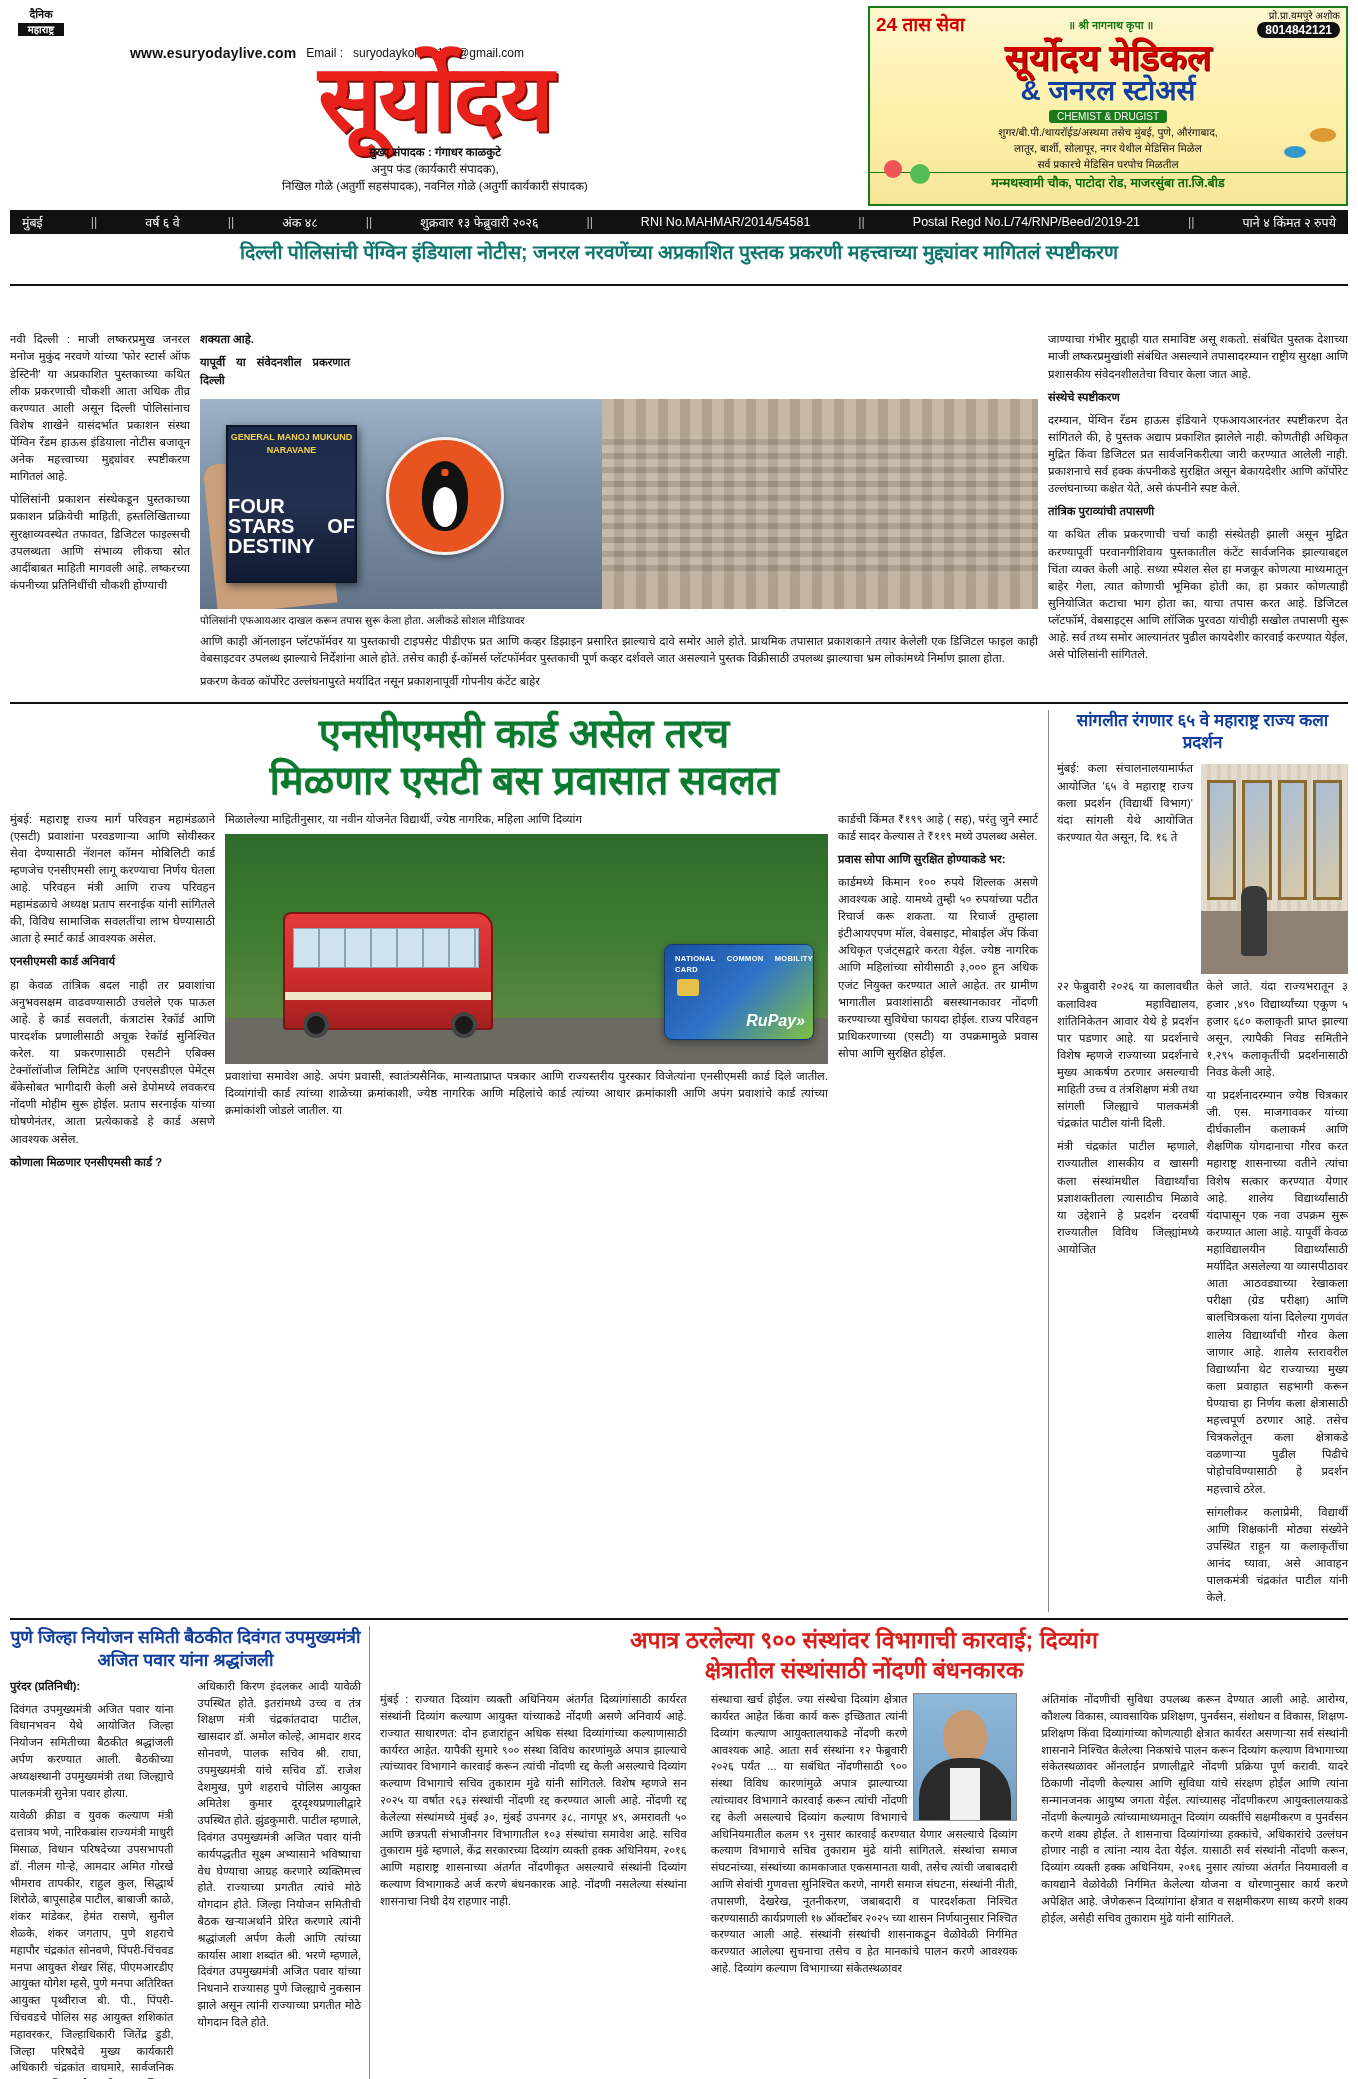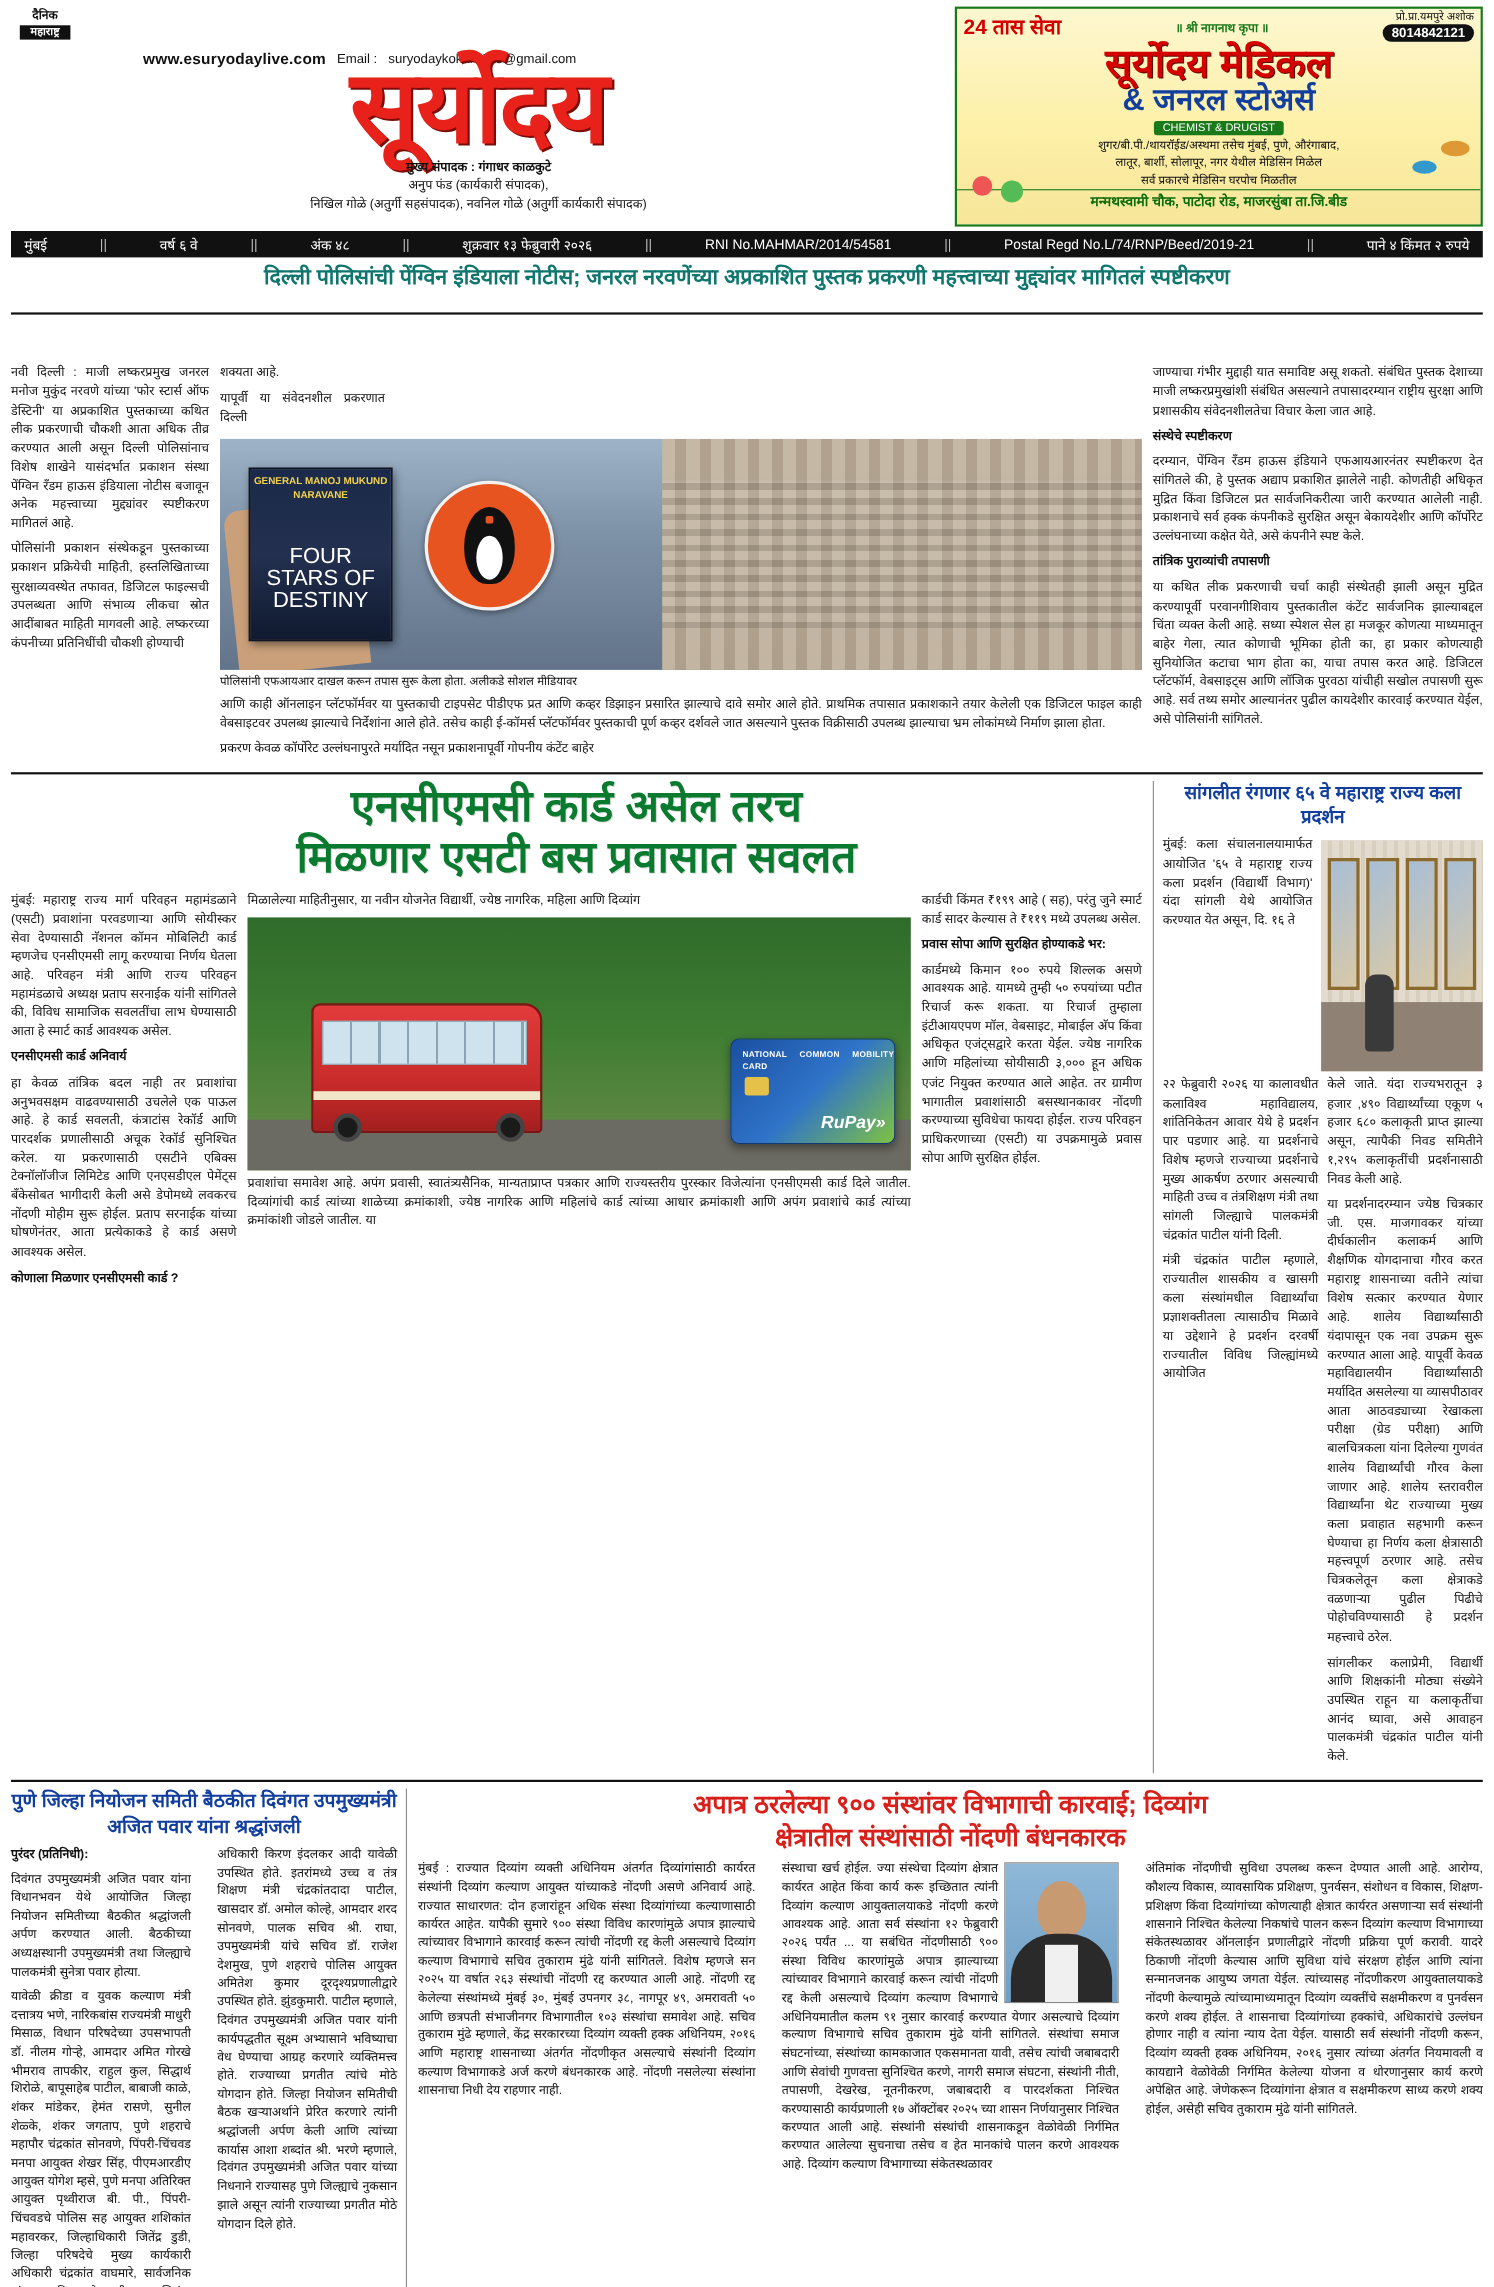--- a/index.html
+++ b/index.html
@@ -74,21 +74,21 @@
   }
   .photo .bldg { position: absolute; right: 0; top: 0; width: 52%; height: 100%;
     background: repeating-linear-gradient(90deg,#c8b9a4 0 12px,#b2a28c 12px 22px); opacity:.95;}
   .photo .bldg:after{content:"";position:absolute;left:0;top:18%;width:100%;height:64%;
     background: repeating-linear-gradient(0deg,rgba(0,0,0,.12) 0 6px,rgba(255,255,255,.08) 6px 14px);}
   .photo .hand { position:absolute; left:10px; bottom:0; width:120px; height:150px; background:#caa07a; border-radius:14px 14px 0 0; transform:rotate(-6deg);}
   .photo .book { position: absolute; left: 26px; top: 26px; width: 131px; height: 158px;
     background: linear-gradient(180deg,#1b2a4a 0%, #23304f 50%, #101a30 100%); border: 2px solid #0d1526;
     box-shadow: 2px 3px 8px rgba(0,0,0,.5); }
   .photo .book .bt { color:#f2d24b; font-size:9px; text-align:center; padding:4px 2px; font-weight:bold;}
-  .photo .book .bmain { color:#fff; font-size:20px; font-weight:normal; text-align:center; line-height:1.0; margin-top:34px;}
+  .photo .book .bmain { color:#fff; font-size:20px; font-weight:bold; line-height:1.0; margin-top:34px;}
   .photo .penguin { position:absolute; left:186px; top:38px; width:118px; height:118px; border-radius:50%;
     background:#e8541f; border:3px solid #f2f2f2; box-shadow:0 2px 6px rgba(0,0,0,.4);}
   .photo .penguin .pg { position:absolute; left:50%; top:50%; transform:translate(-50%,-50%); width:46px; height:70px;
     background:#111; border-radius:50% 50% 45% 45%; }
   .photo .penguin .pg:before{content:"";position:absolute;left:50%;top:26px;transform:translateX(-50%);width:24px;height:40px;background:#fff;border-radius:50%;}
   .photo .penguin .pg:after{content:"";position:absolute;left:50%;top:8px;transform:translateX(-50%);width:7px;height:7px;background:#e8541f;border-radius:2px;}
   .cap { font-size: 10.5px; line-height: 1.35; text-align: justify; }
 
   
   .mid { display: flex; gap: 10px; margin-top: 6px; border-top: 2px solid #111; padding-top: 6px; }
@@ -207,21 +207,21 @@
   </div>
 
   <div class="hl-red">दिल्ली पोलिसांची पेंग्विन इंडियाला नोटीस; जनरल नरवणेंच्या अप्रकाशित पुस्तक प्रकरणी महत्त्वाच्या मुद्द्यांवर मागितलं स्पष्टीकरण</div>
 
   <div class="top-article">
     <div class="col c1">
       <p>नवी दिल्ली : माजी लष्करप्रमुख जनरल मनोज मुकुंद नरवणे यांच्या 'फोर स्टार्स ऑफ डेस्टिनी' या अप्रकाशित पुस्तकाच्या कथित लीक प्रकरणाची चौकशी आता अधिक तीव्र करण्यात आली असून दिल्ली पोलिसांनाच विशेष शाखेने यासंदर्भात प्रकाशन संस्था पेंग्विन रँडम हाऊस इंडियाला नोटीस बजावून अनेक महत्त्वाच्या मुद्द्यांवर स्पष्टीकरण मागितलं आहे.</p>
       <p>पोलिसांनी प्रकाशन संस्थेकडून पुस्तकाच्या प्रकाशन प्रक्रियेची माहिती, हस्तलिखिताच्या सुरक्षाव्यवस्थेत तफावत, डिजिटल फाइल्सची उपलब्धता आणि संभाव्य लीकचा स्रोत आदींबाबत माहिती मागवली आहे. लष्करच्या कंपनीच्या प्रतिनिधींची चौकशी होण्याची</p>
     </div>
     <div class="col c2">
-      <div style="display:flex;gap:8px;">
+      <div style="display:flex;gap:8px;font-weight:bold;">
         <div style="flex:0 0 150px;">
           <p>शक्यता आहे.</p>
           <p>यापूर्वी या संवेदनशील प्रकरणात दिल्ली</p>
         </div>
         <div style="flex:1 1 auto;"></div>
       </div>
       <div class="photo">
         <div class="bldg"></div>
         <div class="hand"></div>
         <div class="book">

